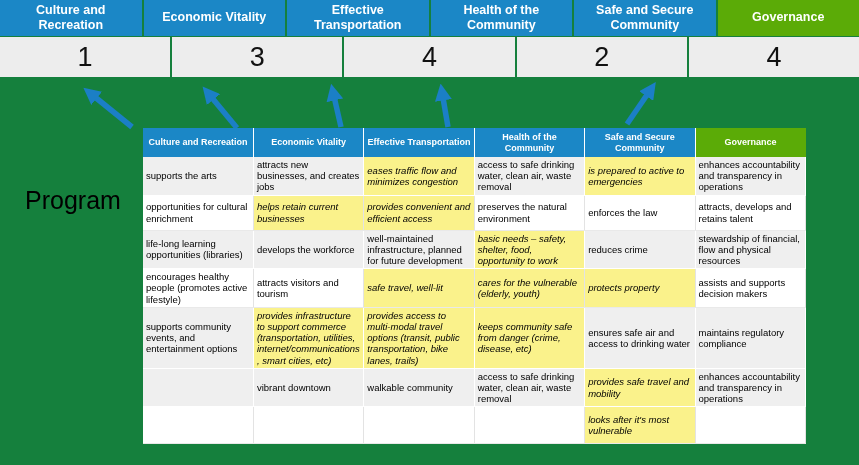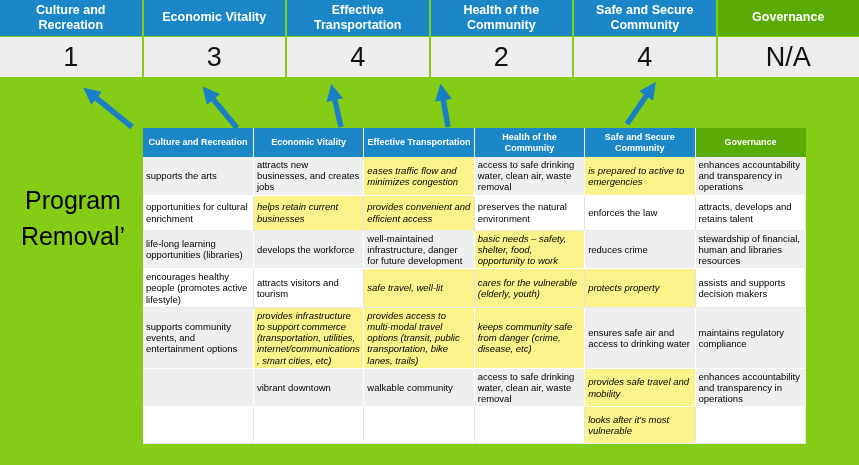--- a/index.html
+++ b/index.html
@@ -1,17 +1,17 @@
 <!DOCTYPE html>
 <html><head>
 <meta charset="utf-8">
 <style>
   html,body { margin:0; padding:0; background:#fff; }
   body { font-family:"Liberation Sans", sans-serif; }
-  .slide { position:relative; width:859px; height:465px; background:#84cc16; overflow:hidden; }
+  .slide { position:relative; width:859px; height:465px; background:#15803d; overflow:hidden; }
 
   
   .top-band { position:absolute; top:0; left:0; width:859px; display:flex; gap:2px; }
   .top-cell { flex:1 1 0; height:36px; display:flex; align-items:center; justify-content:center;
               text-align:center; color:#fff; font-weight:bold; font-size:12.5px; line-height:1.22;
               background:#1b87c6; padding:0 6px; box-sizing:border-box; }
   .top-cell.gov { background:#5bab07; }
 
   .num-band { position:absolute; top:37px; left:0; width:859px; display:flex; gap:2px; }
   .num-cell { flex:1 1 0; height:40px; display:flex; align-items:center; justify-content:center;
@@ -59,39 +59,37 @@
     <div class="top-cell">Safe and Secure Community</div>
     <div class="top-cell gov">Governance</div>
   </div>
 
   <div class="num-band">
     <div class="num-cell">1</div>
     <div class="num-cell">3</div>
     <div class="num-cell">4</div>
     <div class="num-cell">2</div>
     <div class="num-cell">4</div>
-    <div class="num-cell">N/A</div>
   </div>
 
   <svg class="arrows" width="859" height="52" viewBox="0 0 859 52">
     <defs>
       <marker id="ah" viewBox="0 0 10 10" refX="5" refY="5" markerWidth="3.1" markerHeight="3.1" orient="auto-start-reverse">
         <path d="M0,0 L10,5 L0,10 z" fill="#1b7fc6"></path>
       </marker>
     </defs>
     <line x1="132" y1="49" x2="90" y2="15" stroke="#1b7fc6" stroke-width="5.5" marker-end="url(#ah)"></line>
     <line x1="237" y1="50" x2="208" y2="15" stroke="#1b7fc6" stroke-width="5.5" marker-end="url(#ah)"></line>
     <line x1="341" y1="49" x2="333" y2="14" stroke="#1b7fc6" stroke-width="5.5" marker-end="url(#ah)"></line>
     <line x1="448" y1="49" x2="442" y2="14" stroke="#1b7fc6" stroke-width="5.5" marker-end="url(#ah)"></line>
     <line x1="627" y1="46" x2="651" y2="11" stroke="#1b7fc6" stroke-width="5.5" marker-end="url(#ah)"></line>
   </svg>
 
   <div class="program-label">
     <div>Program</div>
-    <div>Removal’</div>
   </div>
 
   <table class="matrix">
     <thead>
       <tr>
         <th>Culture and Recreation</th>
         <th>Economic Vitality</th>
         <th>Effective Transportation</th>
         <th>Health of the Community</th>
         <th>Safe and Secure Community</th>
@@ -111,24 +109,24 @@
           <td>opportunities for cultural enrichment</td>
           <td class="hl">helps retain current businesses</td>
           <td class="hl">provides convenient and efficient access</td>
           <td>preserves the natural environment</td>
           <td>enforces the law</td>
           <td>attracts, develops and retains talent</td>
         </tr>
         <tr class="row-gray">
           <td>life-long learning opportunities (libraries)</td>
           <td>develops the workforce</td>
-          <td>well-maintained infrastructure, danger for future development</td>
+          <td>well-maintained infrastructure, planned for future development</td>
           <td class="hl">basic needs – safety, shelter, food, opportunity to work</td>
           <td>reduces crime</td>
-          <td>stewardship of financial, human and libraries resources</td>
+          <td>stewardship of financial, flow and physical resources</td>
         </tr>
         <tr class="row-white">
           <td>encourages healthy people (promotes active lifestyle)</td>
           <td>attracts visitors and tourism</td>
           <td class="hl">safe travel, well-lit</td>
           <td class="hl">cares for the vulnerable (elderly, youth)</td>
           <td class="hl">protects property</td>
           <td>assists and supports decision makers</td>
         </tr>
         <tr class="row-gray">

